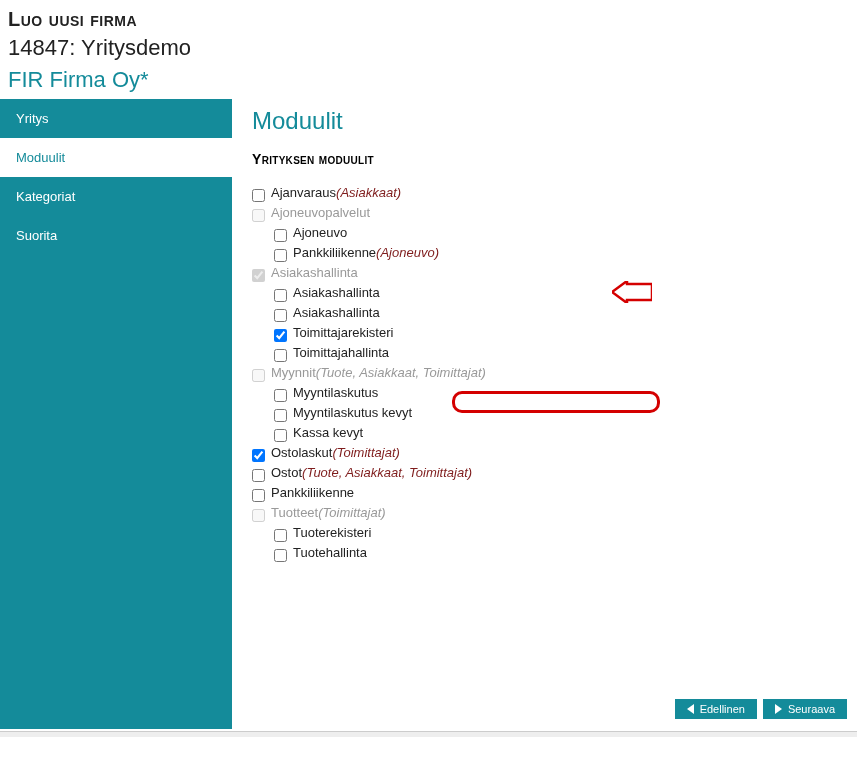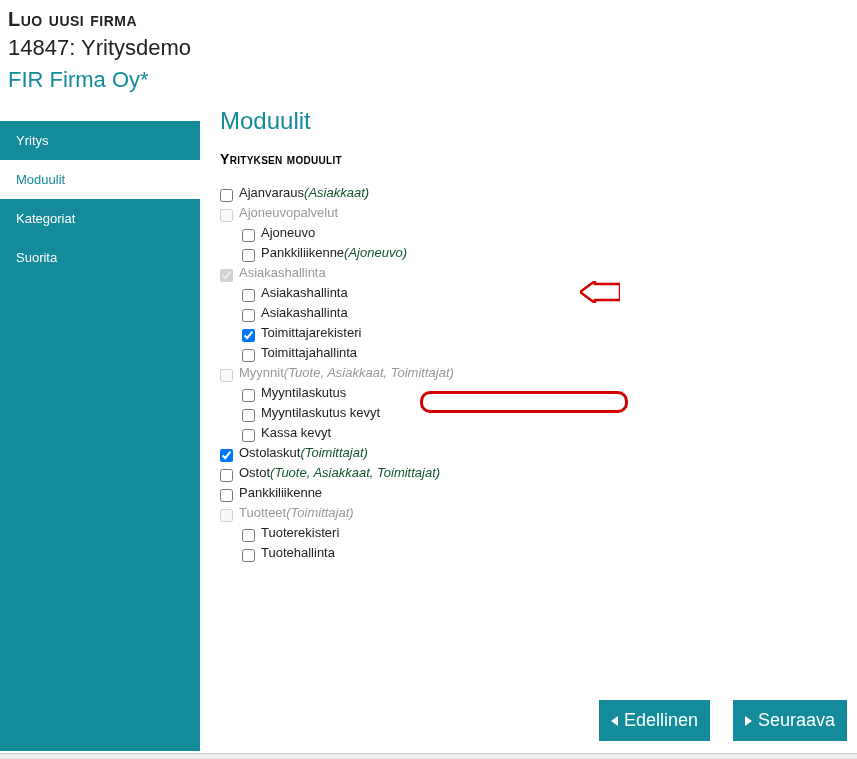--- a/index.html
+++ b/index.html
@@ -2,41 +2,41 @@
 <html><head>
 <meta charset="utf-8">
 <style>
   * { box-sizing: border-box; margin: 0; padding: 0; }
   body { font-family: Verdana, Arial, sans-serif; font-size: 13px; color: #333; background: #fff; width: 857px; }
   .header { padding: 8px 8px 6px 8px; }
   .title-main { font-variant: small-caps; font-weight: bold; font-size: 20px; color: #222; letter-spacing: 0.5px; }
   .sub-id { font-size: 22px; color: #222; margin-top: 4px; }
   .company-name { font-size: 22px; color: #148b9a; margin-top: 6px; font-weight: 500; }
   .layout { display: flex; width: 100%; }
-  .sidebar { width: 200px; background: #148b9a; color: #fff; flex-shrink: 0; min-height: 630px; margin-top: 22px; }
+  .sidebar { width: 232px; background: #148b9a; color: #fff; flex-shrink: 0; min-height: 630px; }
   .sidebar-item { padding: 12px 16px; cursor: pointer; font-size: 13px; }
   .sidebar-item.active { background: #fff; color: #148b9a; }
   .content { flex: 1; padding: 8px 20px 20px 20px; position: relative; }
   .content-title { color: #148b9a; font-size: 24px; font-weight: normal; margin-bottom: 16px; }
   .section-label { font-variant: small-caps; font-weight: bold; font-size: 14px; color: #000000; margin-bottom: 16px; letter-spacing: 0.3px; }
   .module-tree { font-size: 13px; }
   .module-row { display: flex; align-items: flex-end; margin: 1px 0; line-height: 19px; }
   .module-row input[type="checkbox"] { margin-right: 6px; width: 13px; height: 13px; flex-shrink: 0; }
   .module-row.disabled .mlabel { color: #999; }
   .mlabel { color: #222; }
-  .dep { font-style: italic; color: #14532d; }
+  .dep { font-style: italic; color: #7f1d1d; }
   .dep.disabled { color: #999; }
   .indent-0 { margin-left: 0; }
   .indent-1 { margin-left: 22px; }
   .highlight-box { border: 3px solid #d40000; border-radius: 10px; display: inline-block; position: absolute; }
   .arrow-annot { position: absolute; left: 380px; top: 182px; color: #d40000; }
   .arrow-annot svg { width: 40px; height: 22px; }
   .hb1 { left: 220px; top: 292px; width: 208px; height: 22px; }
   .footer-buttons { position: absolute; right: 10px; bottom: 10px; display: flex; gap: 6px; }
-  .btn { background: #148b9a; color: #fff; border: none; padding: 10px 12px; font-size: 18px; cursor: pointer; display: inline-flex; align-items: center; gap: 6px; margin-left: 17px; }
+  .btn { background: #148b9a; color: #fff; border: none; padding: 4px 12px; font-size: 11px; cursor: pointer; display: inline-flex; align-items: center; gap: 6px; }
   .btn .tri-left { width: 0; height: 0; border-top: 5px solid transparent; border-bottom: 5px solid transparent; border-right: 7px solid #fff; }
   .btn .tri-right { width: 0; height: 0; border-top: 5px solid transparent; border-bottom: 5px solid transparent; border-left: 7px solid #fff; }
   .bottom-rule { border-top: 1px solid #ccc; margin-top: 2px; height: 6px; background: #eee; }
 </style>
 </head>
 <body>
 
 <div class="header">
   <div class="title-main">Luo uusi firma</div>
   <div class="sub-id">14847: Yritysdemo</div>

